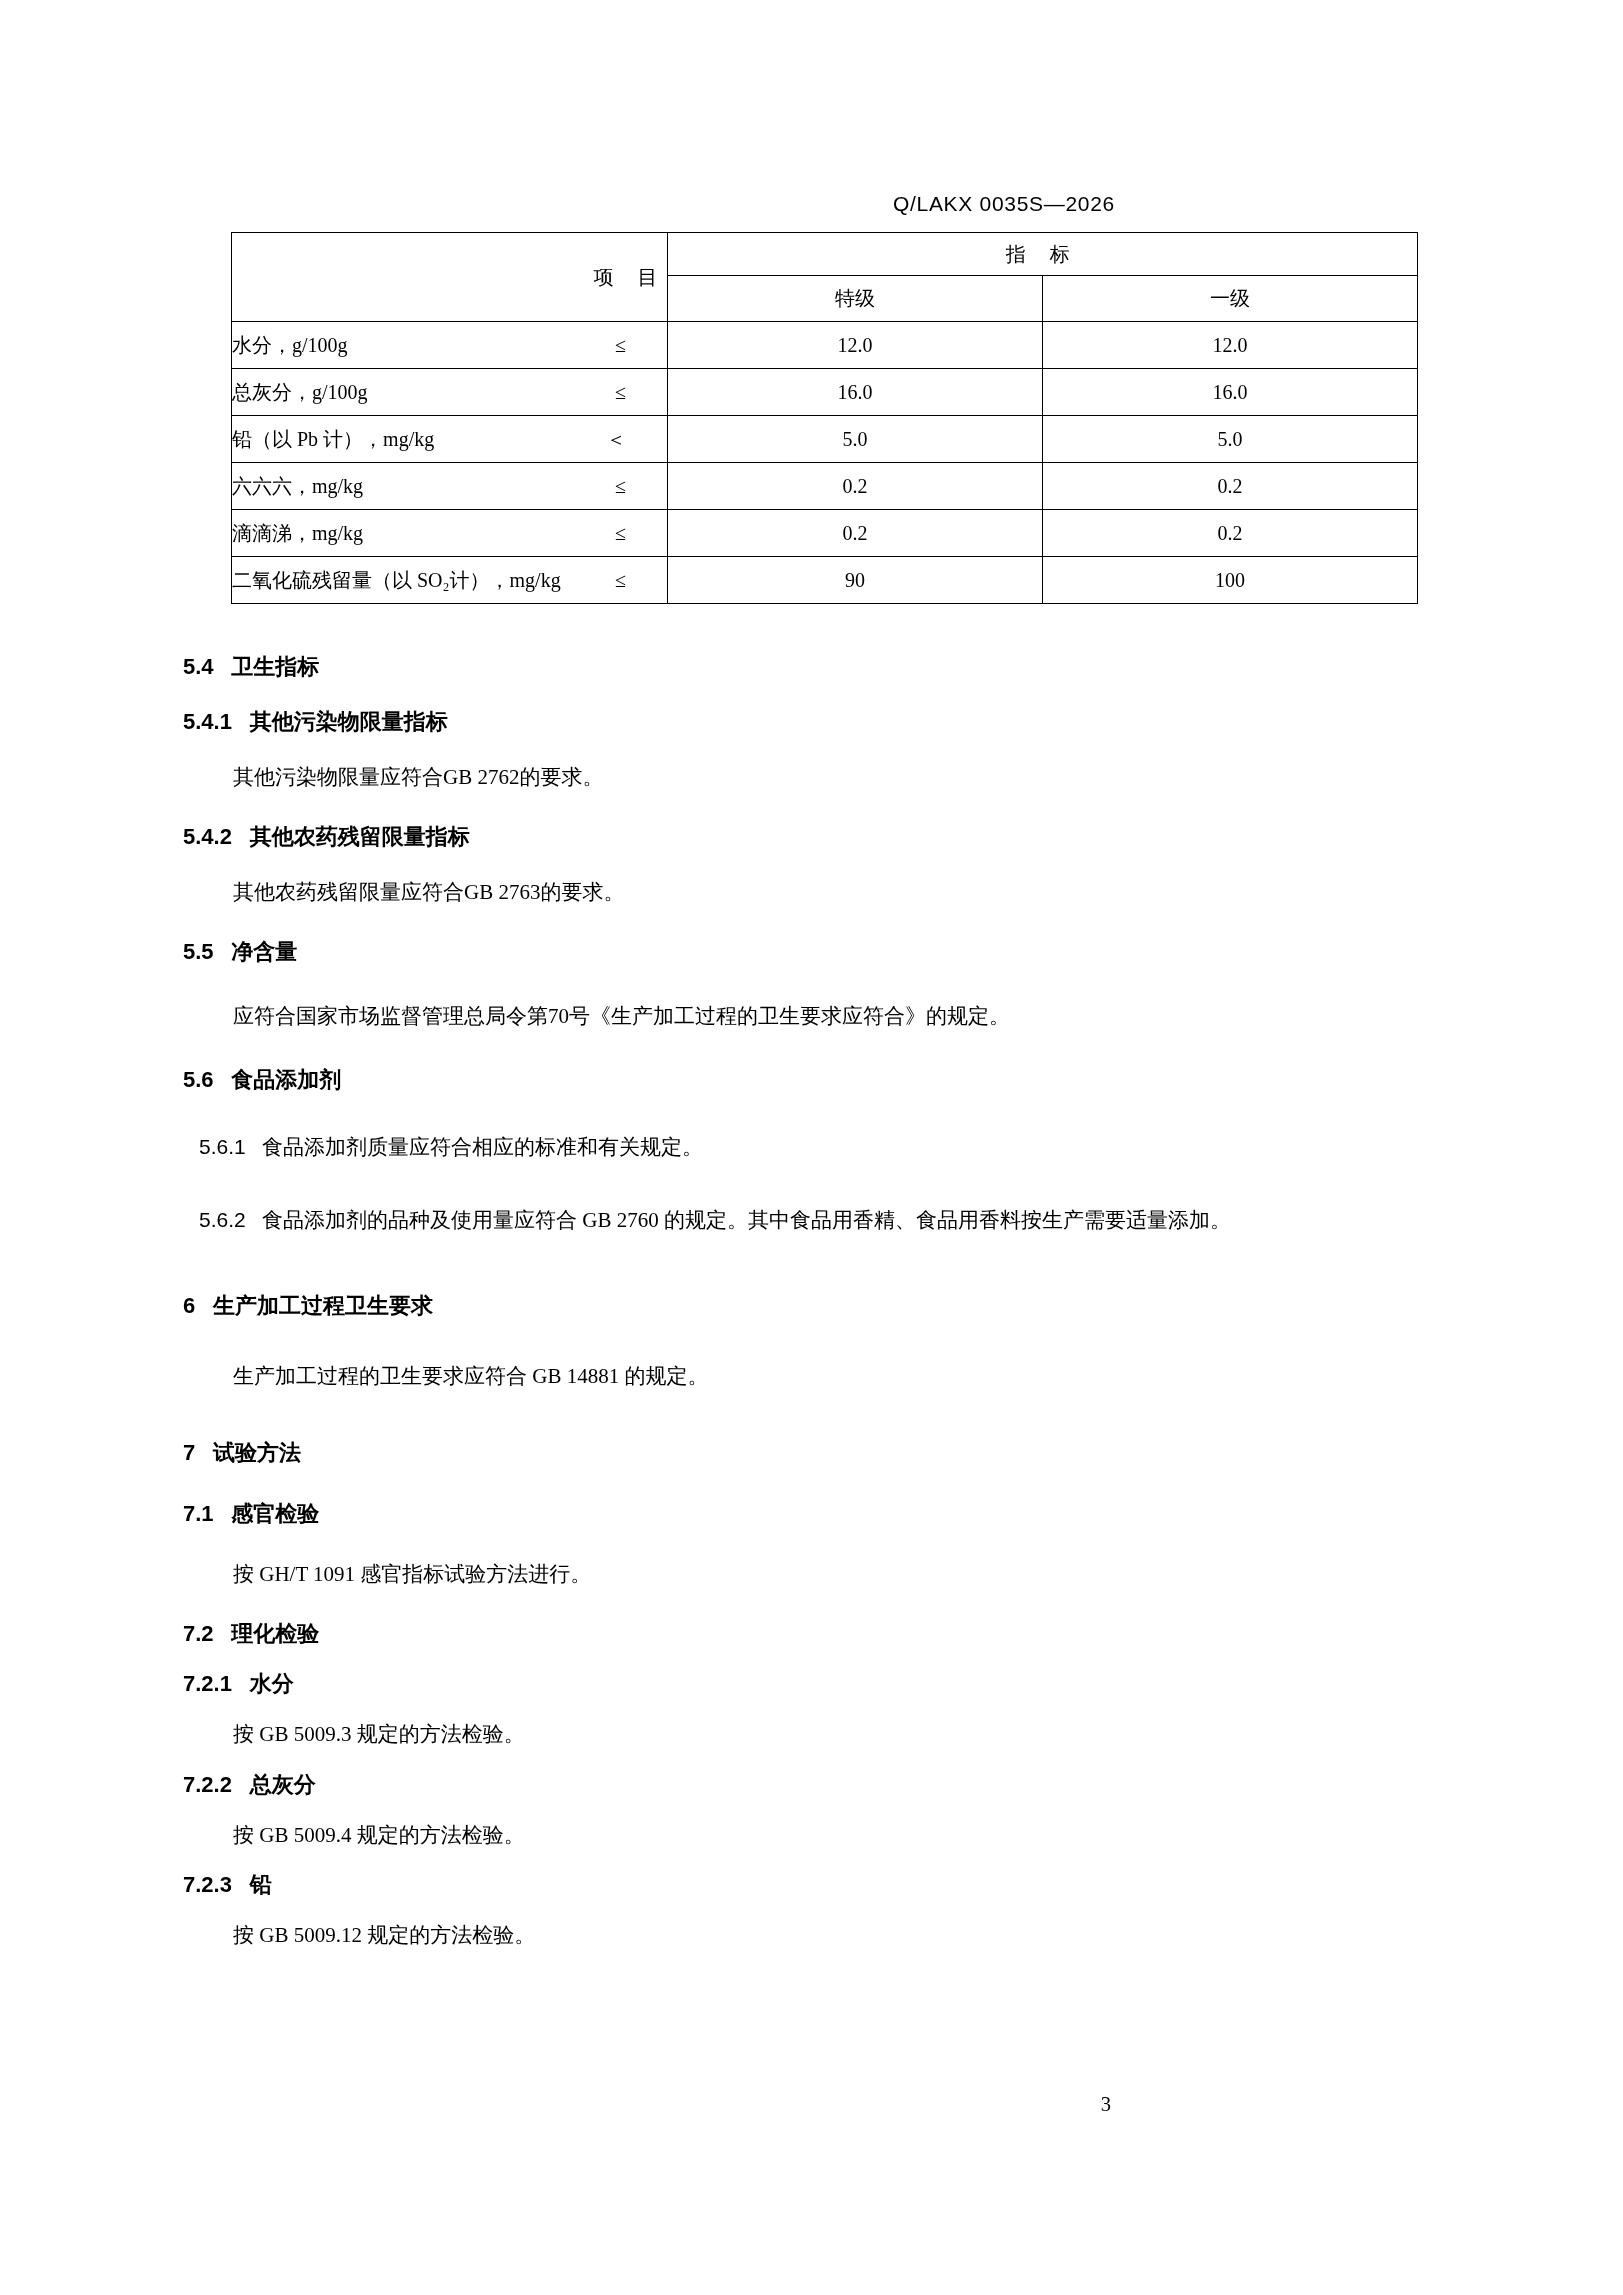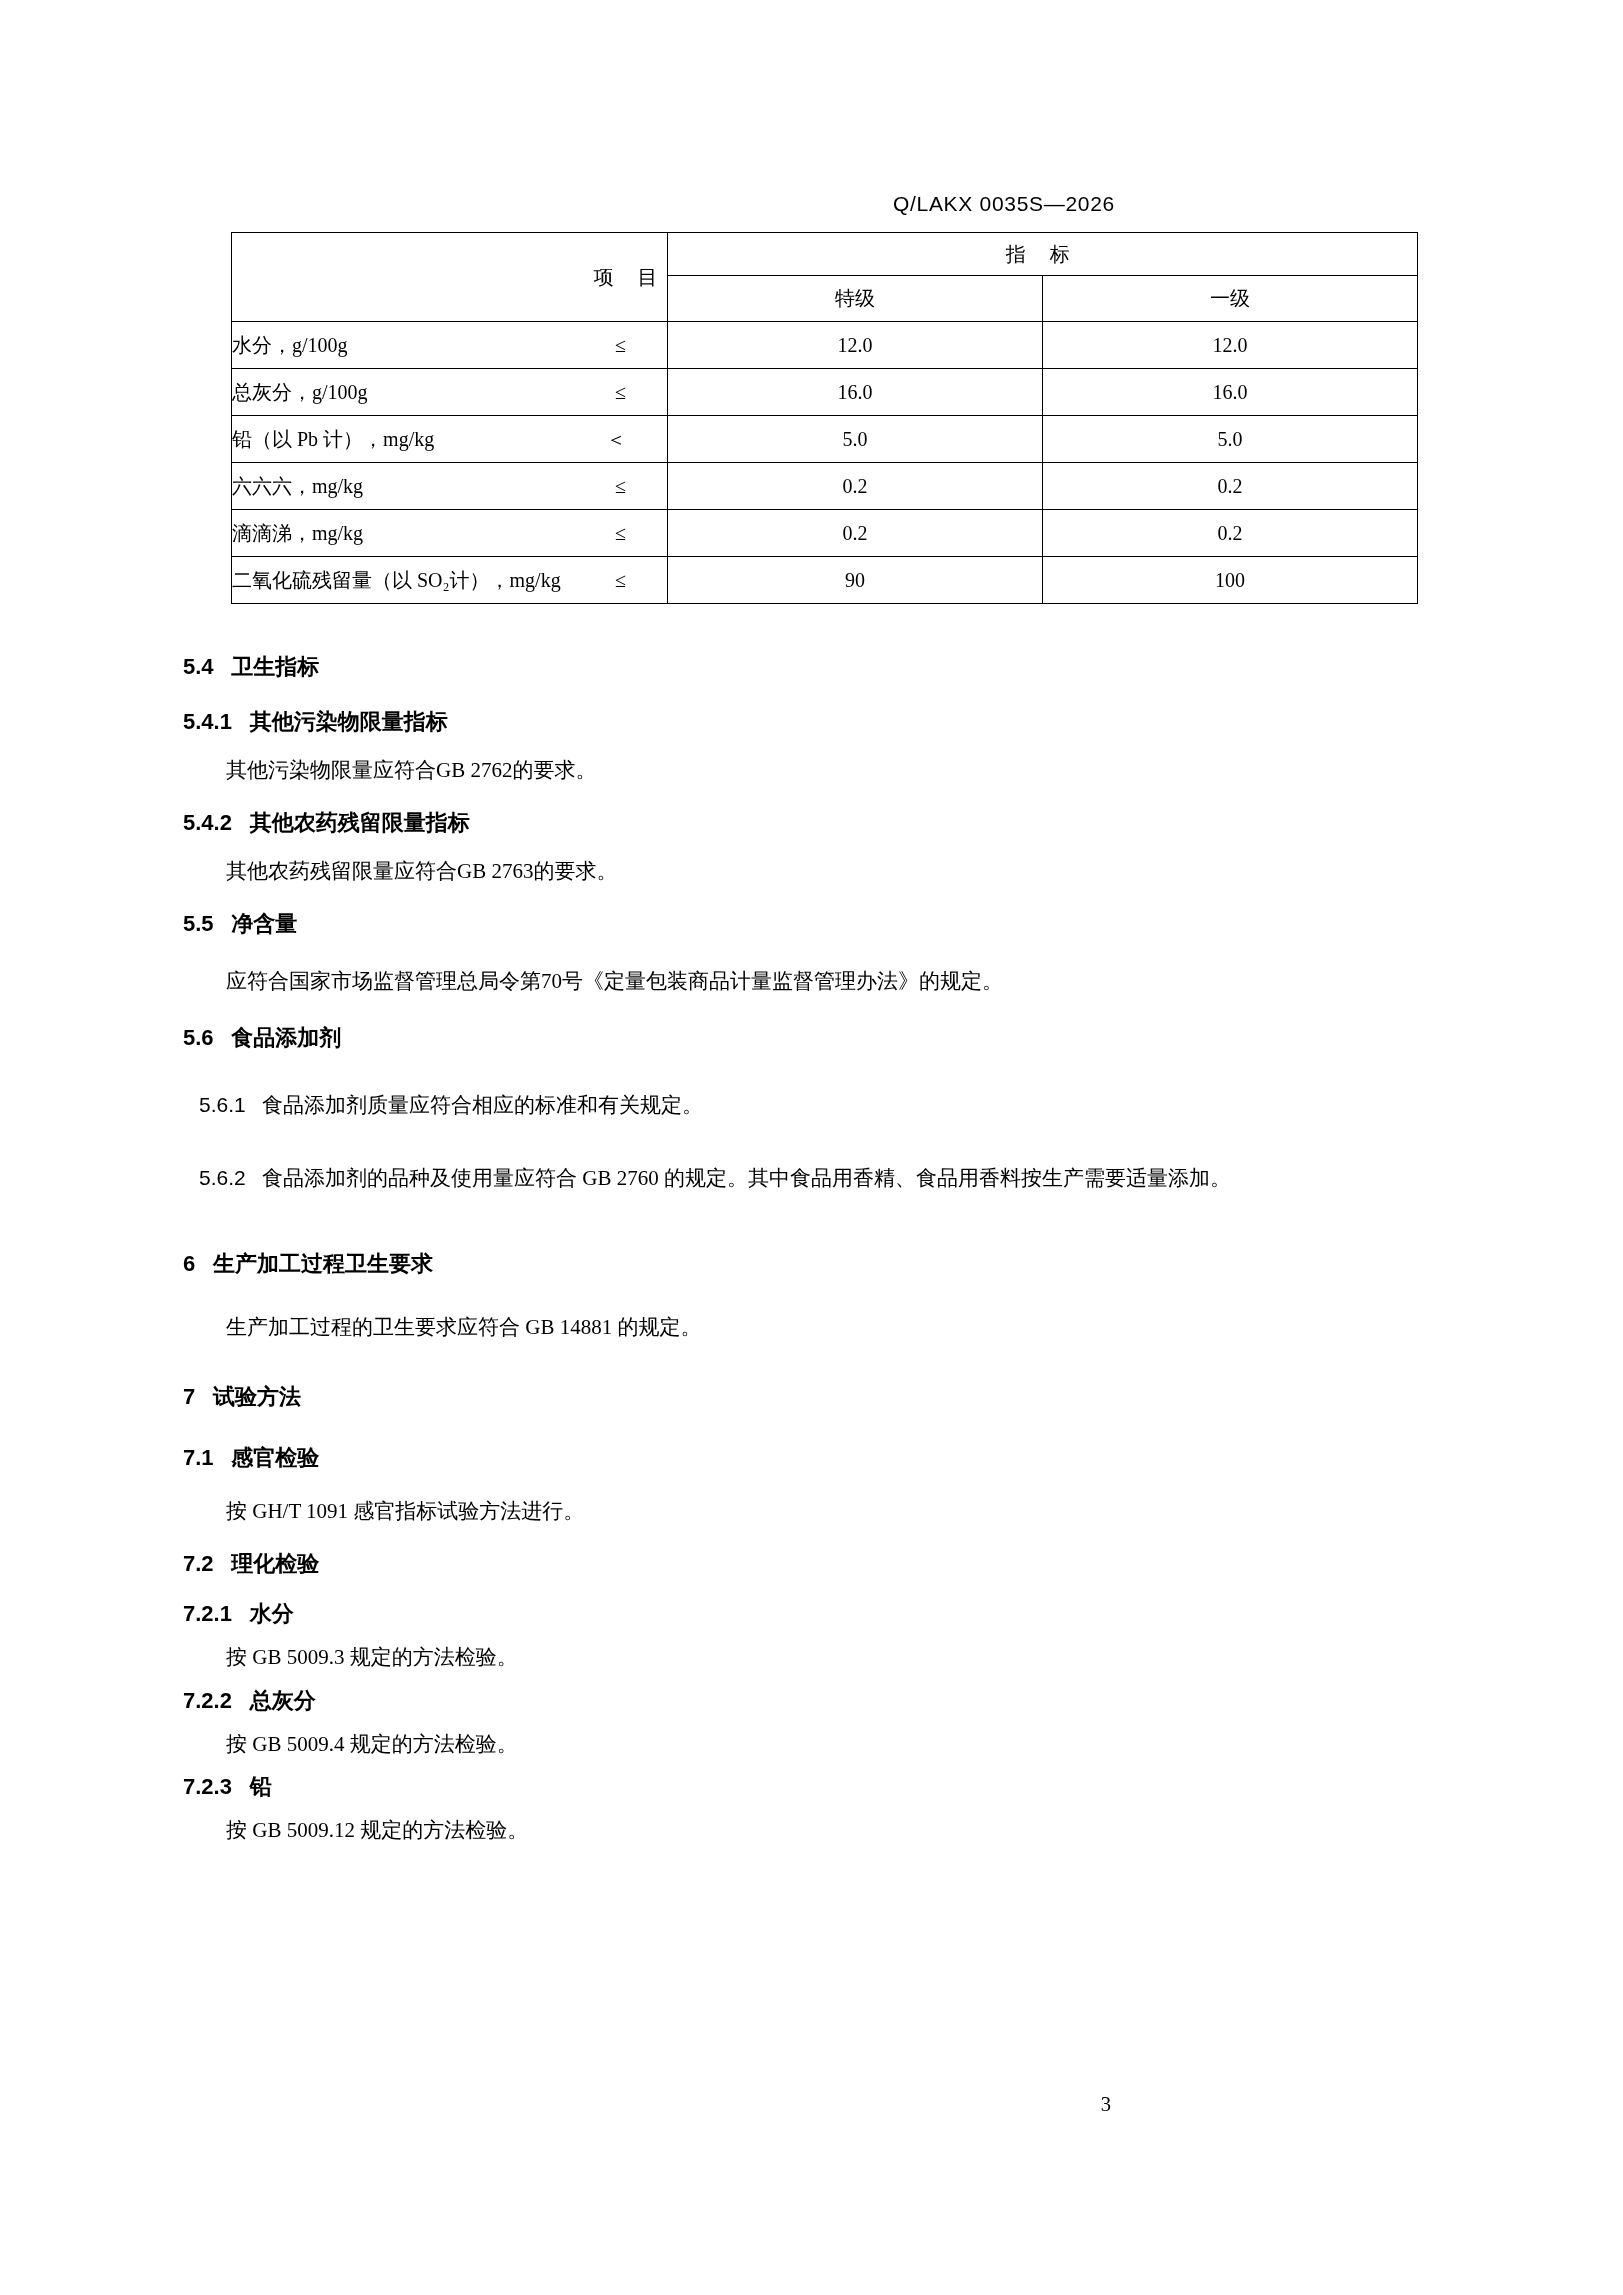--- a/index.html
+++ b/index.html
@@ -99,21 +99,21 @@
     font-size: 22px;
     margin: 0;
     padding: 0;
   }
   .h3 .num { display: inline-block; min-width: 0; }
   .h3 .txt { margin-left: 17.7px; }
   .para {
     font-family: "Liberation Serif", serif;
     font-size: 21px;
     line-height: 1.55;
-    margin: 1px;
+    margin: 8px;
     text-indent: 42px;
   }
   .numpara {
     font-family: "Liberation Serif", serif;
     font-size: 21px;
     line-height: 1.55;
     margin: 16px;
   }
   .numpara .num {
     font-family: "Liberation Sans", sans-serif;
@@ -246,21 +246,21 @@
     <div class="para">其他农药残留限量应符合GB 2763的要求。</div>
 
     <div class="sp-30"></div>
 
     <div class="h3">
       <span class="num">5.5</span><span class="txt">净含量</span>
     </div>
 
     <div class="sp-36"></div>
 
-    <div class="para">应符合国家市场监督管理总局令第70号《定量包装商品计量监督管理办法》的规定。</div>
+    <div class="para">应符合国家市场监督管理总局令第70号《生产加工过程的卫生要求应符合》的规定。</div>
 
     <div class="sp-36"></div>
 
     <div class="h3">
       <span class="num">5.6</span><span class="txt">食品添加剂</span>
     </div>
 
     <div class="sp-30"></div>
 
     <div class="numpara">

